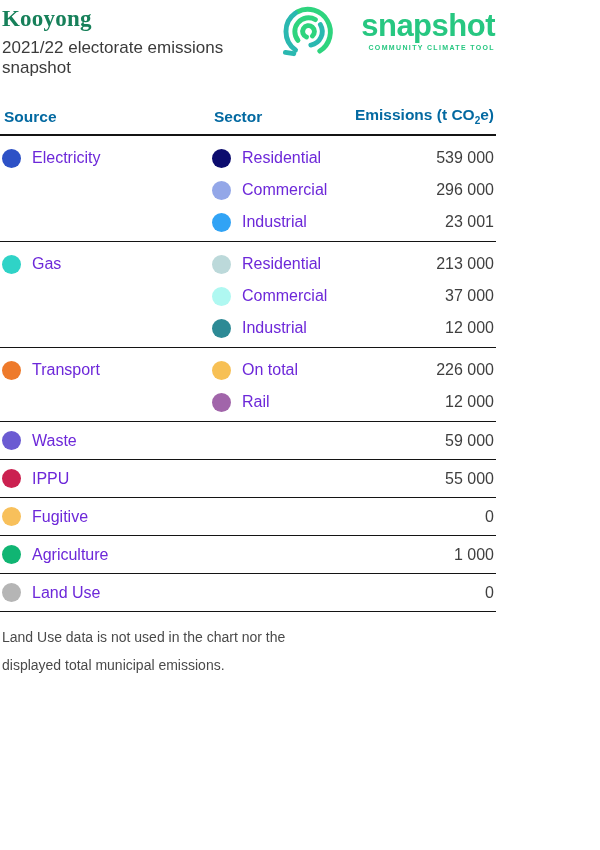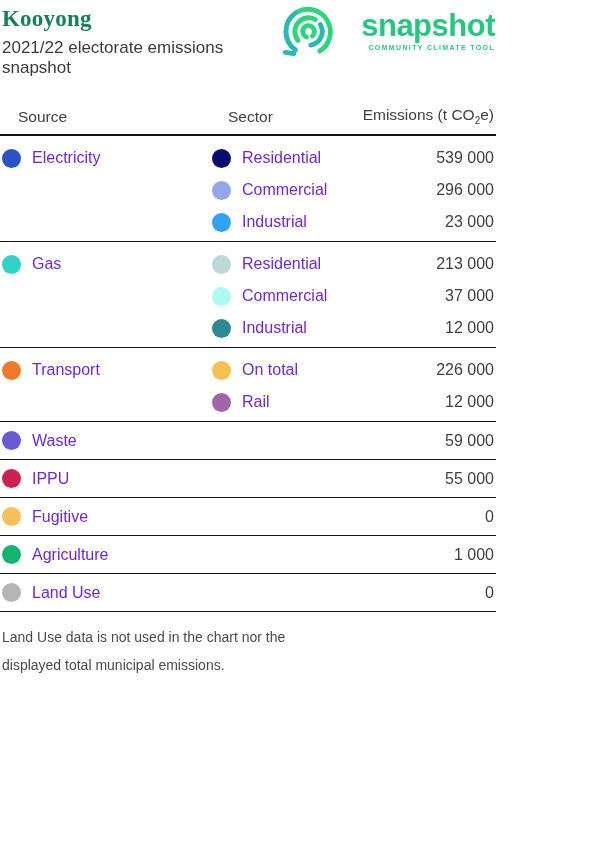--- a/index.html
+++ b/index.html
@@ -21,23 +21,23 @@
 
   .logo { display:flex; align-items:flex-start; gap:25px; padding-right:1px; }
   .logo-icon { width:55px; height:55px; display:block; }
   .logo-text { display:flex; flex-direction:column; align-items:flex-end; padding-top:6px; }
   .wordmark { font-size:31px; line-height:1.0; font-weight:700; color:#27c781; letter-spacing:-0.5px; }
   .tagline { font-size:7px; font-weight:700; color:#27c781; letter-spacing:1.35px; margin-top:3px; white-space:nowrap; }
 
   
   .thead {
     display:flex; align-items:flex-end;
-    margin-top:28px; padding:0 2px 8px 18px;
+    margin-top:28px; padding:0 2px 8px 4px;
     border-bottom:2.5px solid #141414;
-    font-weight:400; font-size:15.5px; color:#404040;
+    font-weight:700; font-size:15.5px; color:#0369a1;
   }
   .col-source { width:210px; }
   .col-sector { flex:1; }
   .col-emissions { text-align:right; white-space:nowrap; }
   .col-emissions sub { font-size:10px; }
 
   
   .group { display:flex; border-bottom:1.5px solid #141414; padding:6px 2px 3px 2px; }
   .group.single { padding:0 2px; }
   .source-cell { width:210px; display:flex; align-items:center; gap:11px; height:32px; }
@@ -107,21 +107,21 @@
       <span class="dot sector-dot" style="background: rgb(147, 167, 232);"></span>
       <span class="sector-label">Commercial</span>
     </div>
     <span class="row-value">296 000</span>
   </div>
           <div class="row">
     <div class="sector-cell">
       <span class="dot sector-dot" style="background: rgb(49, 163, 245);"></span>
       <span class="sector-label">Industrial</span>
     </div>
-    <span class="row-value">23 000</span>
+    <span class="row-value">23 001</span>
   </div>
         </div>
   </section>
       <section class="group">
     <div class="source-cell">
       <span class="dot source-dot" style="background: rgb(47, 211, 199);"></span>
       <span class="source-label">Gas</span>
     </div>
     <div class="rows">
           <div class="row">

